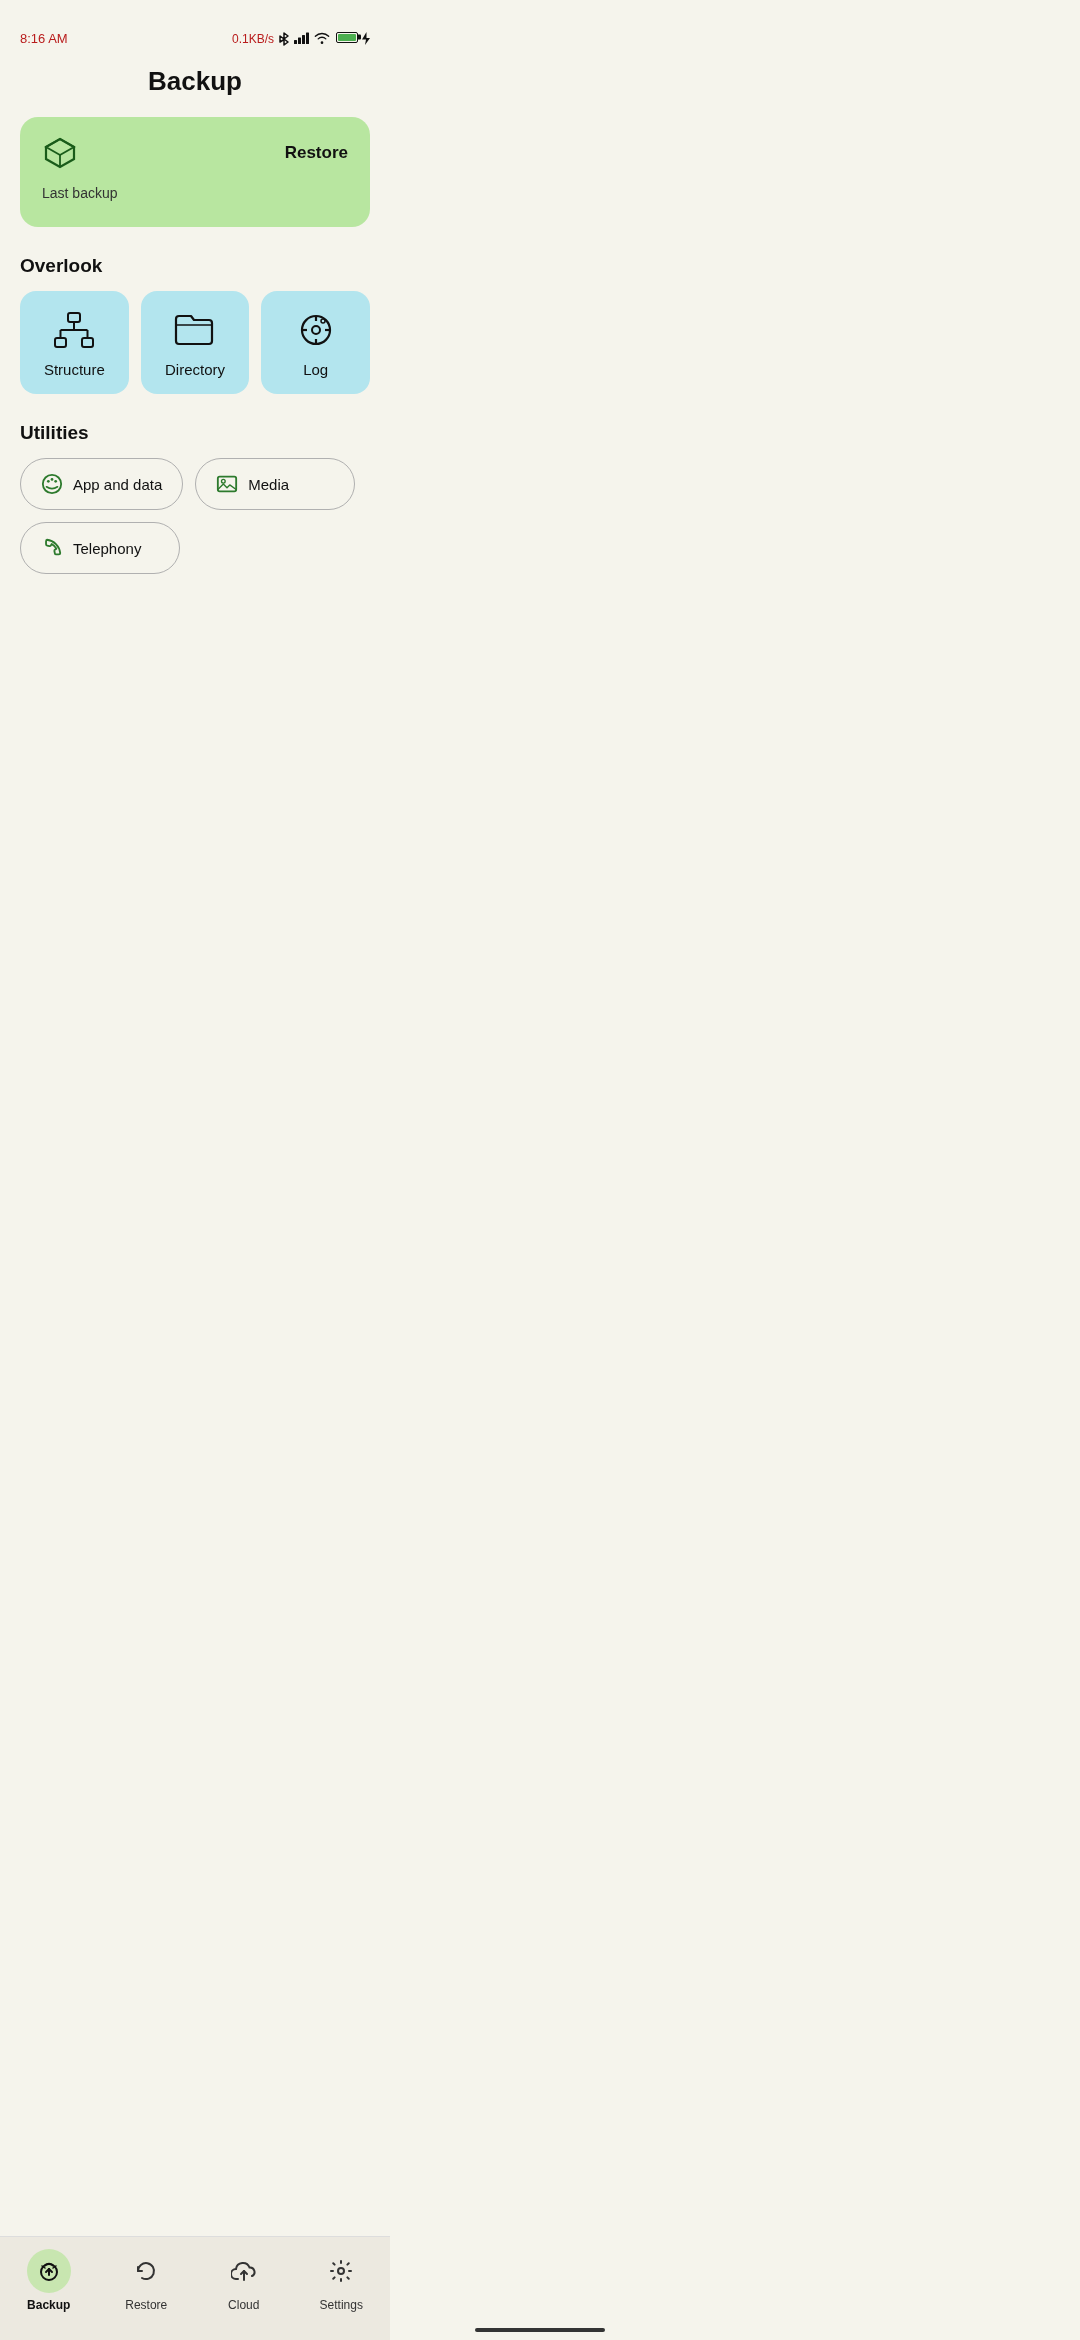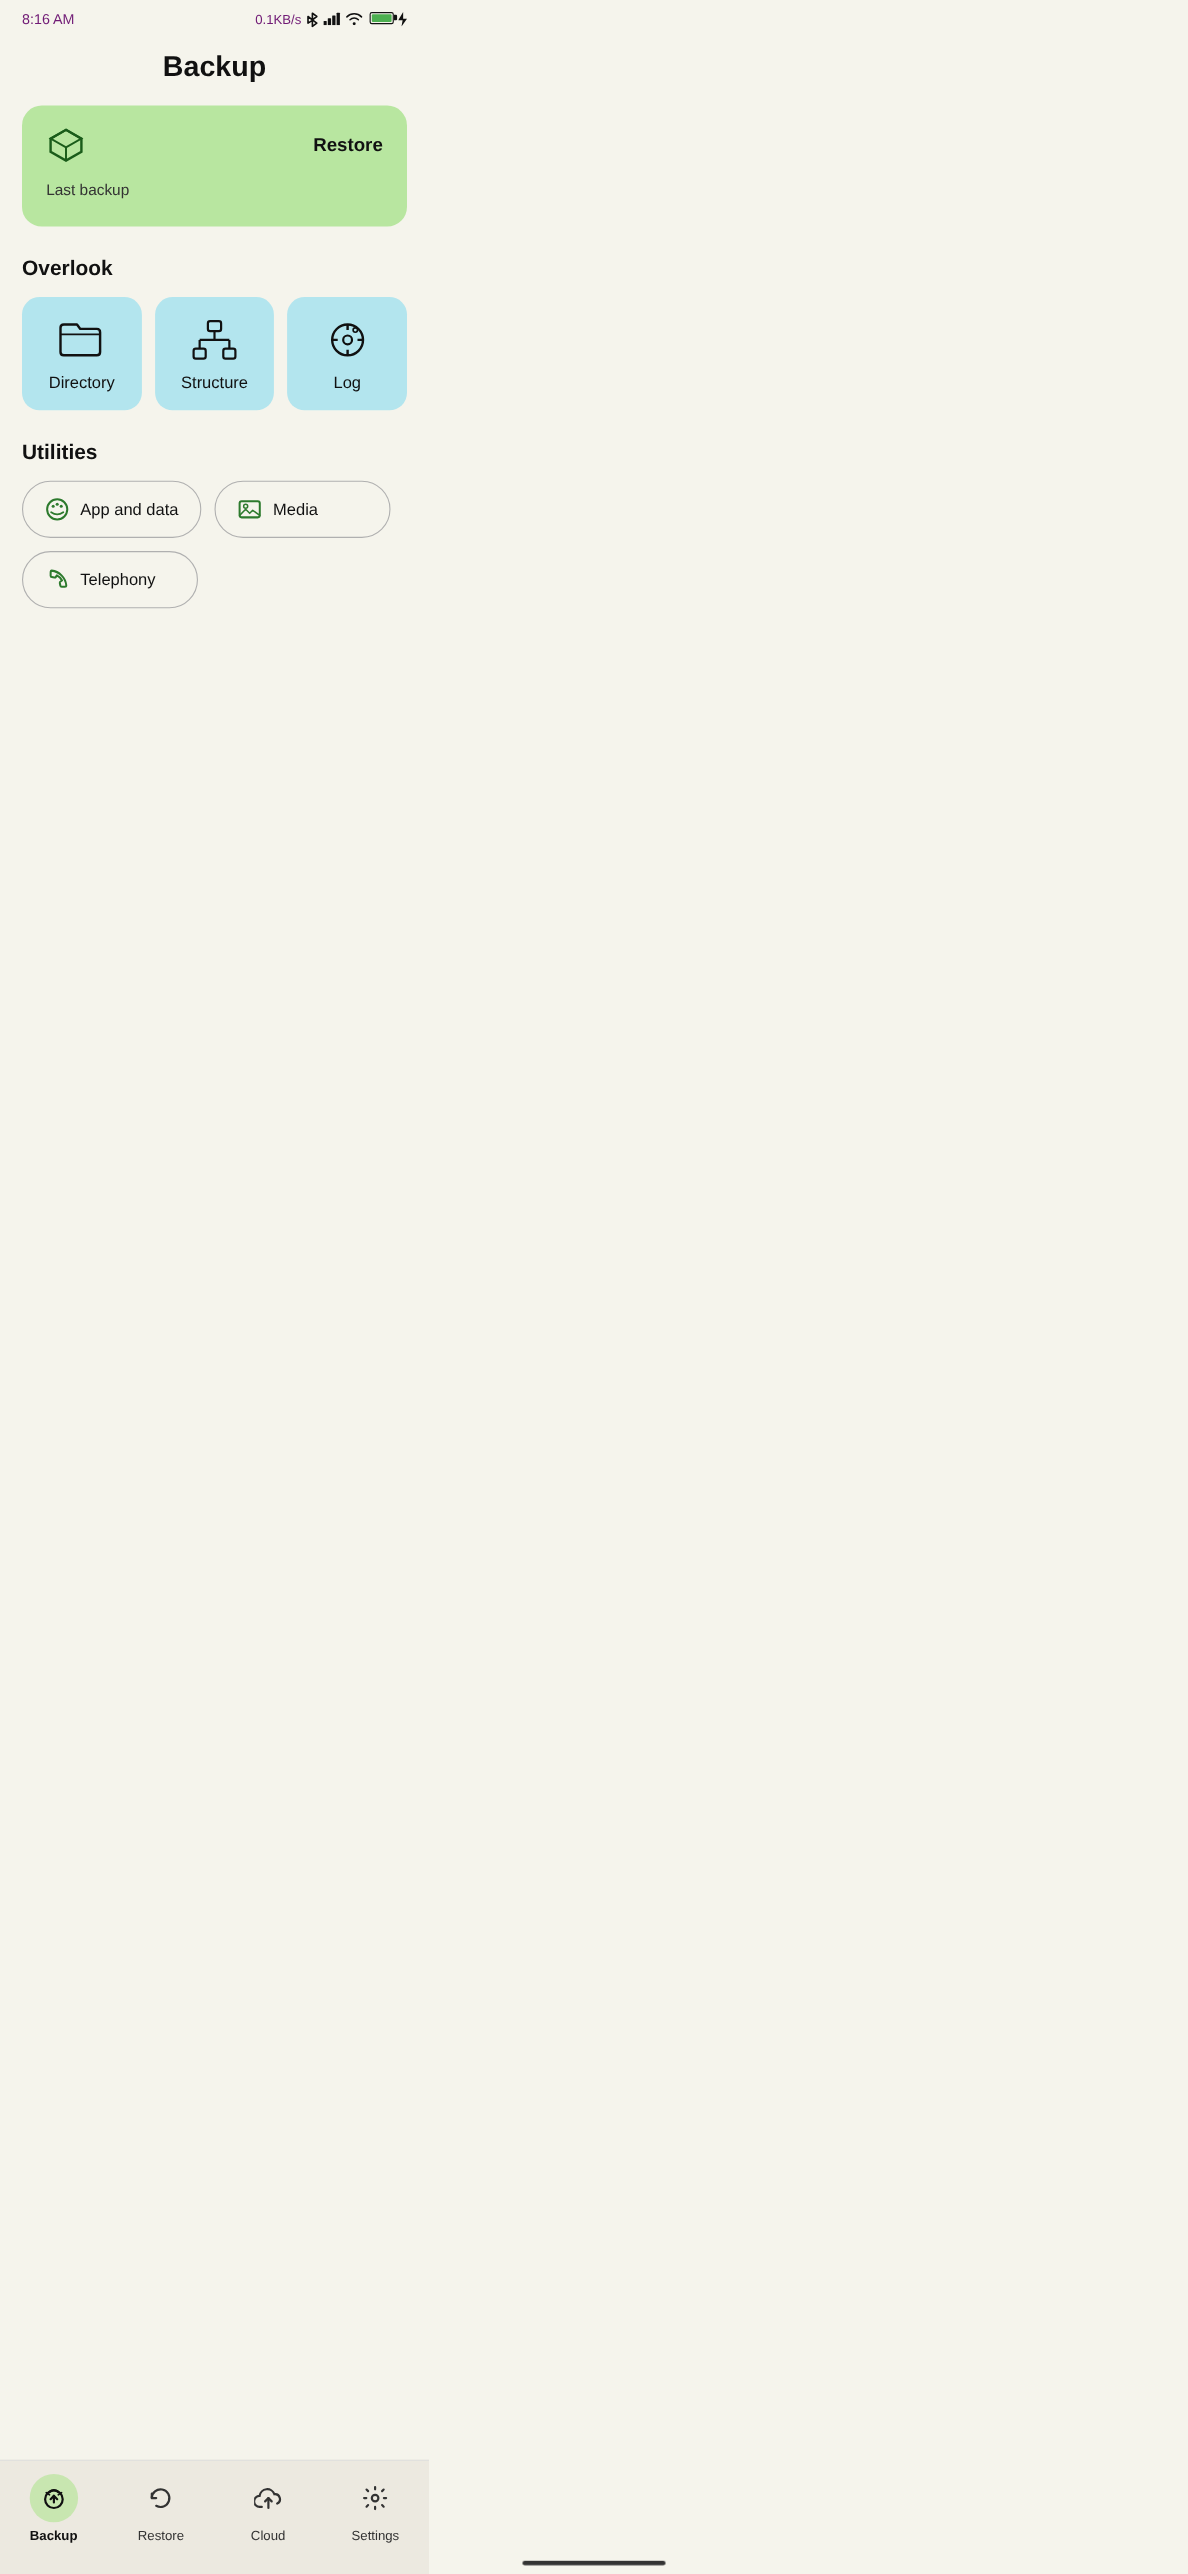--- a/index.html
+++ b/index.html
@@ -14,21 +14,22 @@
     }
 
     
     .status-bar {
       display: flex;
       justify-content: space-between;
       align-items: center;
       padding: 10px 20px 6px;
       font-size: 13px;
       font-weight: 500;
-      color: #701a75;
+      color: #b91c1c;
+      margin-top: 21px;
     }
     .status-right {
       display: flex;
       align-items: flex-start;
       gap: 4px;
       font-size: 12px;
     }
     .battery-icon {
       display: inline-flex;
       align-items: center;
@@ -250,37 +251,37 @@
     <span class="backup-card-name">Restore</span>
   </div>
   <div class="backup-card-label">Last backup</div>
 </div>
 
 <div class="section-header">Overlook</div>
 <div class="utilities-grid">
 
   <div class="utility-card">
     <svg width="42" height="38" viewBox="0 0 42 38" fill="none">
-      <path d="M2 8 Q2 5 5 5 h12l3 4h15 Q38 9 38 12v18 Q38 33 35 33H5 Q2 33 2 30z" stroke="#111" stroke-width="2.2" fill="none" stroke-linejoin="round"></path>
-      <path d="M2 14h36" stroke="#111" stroke-width="1.5"></path>
-    </svg>
-    <span class="utility-card-label">Directory</span>
-  </div>
-
-  <div class="utility-card">
-    <svg width="42" height="38" viewBox="0 0 42 38" fill="none">
       <rect x="15" y="2" width="12" height="9" rx="2" stroke="#111" stroke-width="2" fill="none"></rect>
       <rect x="2" y="27" width="11" height="9" rx="2" stroke="#111" stroke-width="2" fill="none"></rect>
       <rect x="29" y="27" width="11" height="9" rx="2" stroke="#111" stroke-width="2" fill="none"></rect>
       <line x1="21" y1="11" x2="21" y2="19" stroke="#111" stroke-width="2"></line>
       <line x1="7.5" y1="19" x2="34.5" y2="19" stroke="#111" stroke-width="2"></line>
       <line x1="7.5" y1="19" x2="7.5" y2="27" stroke="#111" stroke-width="2"></line>
       <line x1="34.5" y1="19" x2="34.5" y2="27" stroke="#111" stroke-width="2"></line>
     </svg>
     <span class="utility-card-label">Structure</span>
+  </div>
+
+  <div class="utility-card">
+    <svg width="42" height="38" viewBox="0 0 42 38" fill="none">
+      <path d="M2 8 Q2 5 5 5 h12l3 4h15 Q38 9 38 12v18 Q38 33 35 33H5 Q2 33 2 30z" stroke="#111" stroke-width="2.2" fill="none" stroke-linejoin="round"></path>
+      <path d="M2 14h36" stroke="#111" stroke-width="1.5"></path>
+    </svg>
+    <span class="utility-card-label">Directory</span>
   </div>
 
   <div class="utility-card">
     <svg width="42" height="38" viewBox="0 0 42 38" fill="none">
       <circle cx="21" cy="19" r="14" stroke="#111" stroke-width="2.2" fill="none"></circle>
       <circle cx="21" cy="19" r="4" stroke="#111" stroke-width="2" fill="none"></circle>
       <line x1="21" y1="5" x2="21" y2="10" stroke="#111" stroke-width="2.2"></line>
       <line x1="21" y1="28" x2="21" y2="33" stroke="#111" stroke-width="2.2"></line>
       <line x1="7" y1="19" x2="12" y2="19" stroke="#111" stroke-width="2.2"></line>
       <line x1="30" y1="19" x2="35" y2="19" stroke="#111" stroke-width="2.2"></line>

